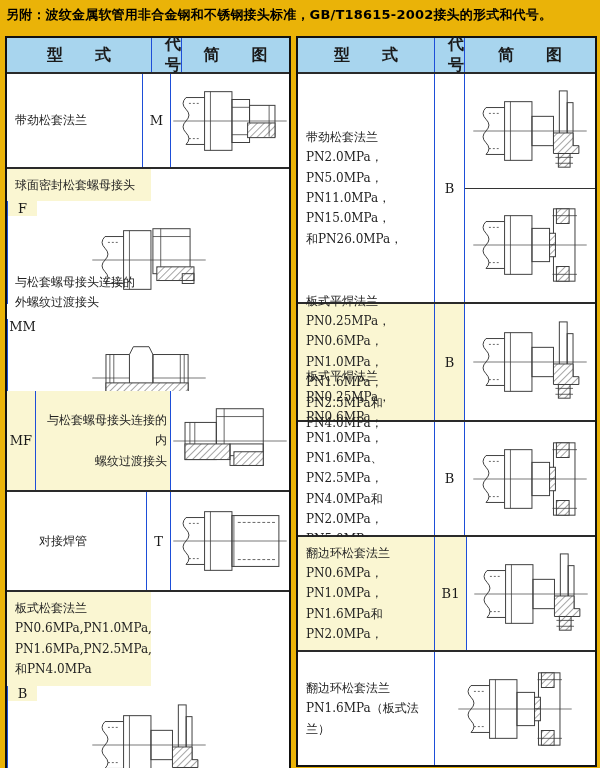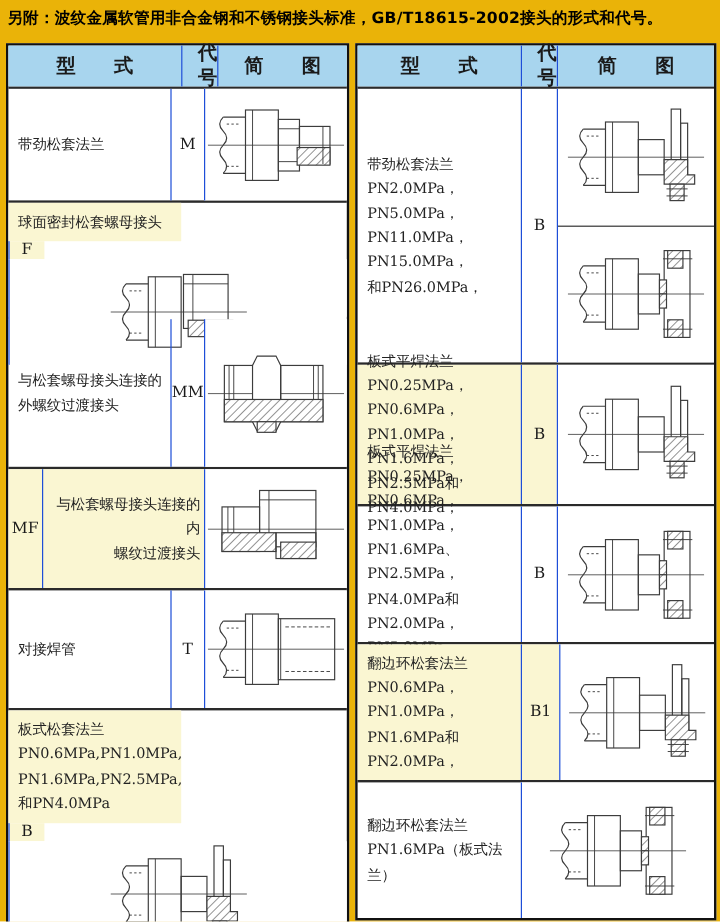--- a/index.html
+++ b/index.html
@@ -92,21 +92,21 @@
                 <line x1="40" y1="15" x2="40" y2="75" stroke="#3c3c3c" stroke-width="0.8"></line>
                 <rect x="64" y="13" width="38" height="46" fill="none" stroke="#3c3c3c" stroke-width="1"></rect>
                 <line x1="72" y1="13" x2="72" y2="59" stroke="#3c3c3c" stroke-width="0.8"></line>
                 <line x1="64" y1="21" x2="102" y2="21" stroke="#3c3c3c" stroke-width="0.8"></line>
                 <rect x="68" y="52" width="38" height="14" fill="url(#h0-1-0)" stroke="#3c3c3c" stroke-width="1"></rect>
                 <rect x="94" y="59" width="12" height="10" fill="none" stroke="#3c3c3c" stroke-width="1"></rect>
               </svg>
             </div>
           </div>
         </div>
-        <div class="row" style="height: 125px;">
+        <div class="row" style="height: 125px; flex-direction: column;">
           <div class="cell type-cell" style="width: 144px;">与松套螺母接头连接的
 外螺纹过渡接头</div>
           <div class="cell code-cell" style="width: 30px;">MM</div>
           <div class="cell diagram-cell">
             <div class="diag-sub">
               <svg width="118" height="88" viewBox="0 0 120 90">
                 <defs>
                   <pattern id="h0-2-0" width="5" height="5" patternUnits="userSpaceOnUse" patternTransform="rotate(45)">
                     <rect width="5" height="5" fill="#fff"></rect>
                     <line x1="0" y1="0" x2="0" y2="5" stroke="#666" stroke-width="1.2"></line>
@@ -146,21 +146,21 @@
                 <rect x="46" y="12" width="48" height="48" fill="none" stroke="#3c3c3c" stroke-width="1"></rect>
                 <line x1="54" y1="12" x2="54" y2="60" stroke="#3c3c3c" stroke-width="0.8"></line>
                 <line x1="46" y1="20" x2="94" y2="20" stroke="#3c3c3c" stroke-width="0.8"></line>
                 <rect x="14" y="48" width="46" height="16" fill="url(#h0-3-0)" stroke="#3c3c3c" stroke-width="1"></rect>
                 <rect x="60" y="48" width="34" height="22" fill="none" stroke="#3c3c3c" stroke-width="1"></rect>
                 <rect x="64" y="56" width="30" height="14" fill="url(#h0-3-0)" stroke="#3c3c3c" stroke-width="1"></rect>
               </svg>
             </div>
           </div>
         </div>
-        <div class="row" style="height: 100px;">
+        <div class="row" style="height: 100px; padding-left: 24px;">
           <div class="cell type-cell" style="width: 144px;">对接焊管</div>
           <div class="cell code-cell" style="width: 30px;">T</div>
           <div class="cell diagram-cell">
             <div class="diag-sub">
               <svg width="118" height="88" viewBox="0 0 120 90">
                 <defs>
                   <pattern id="h0-4-0" width="5" height="5" patternUnits="userSpaceOnUse" patternTransform="rotate(45)">
                     <rect width="5" height="5" fill="#fff"></rect>
                     <line x1="0" y1="0" x2="0" y2="5" stroke="#666" stroke-width="1.2"></line>
                   </pattern>

